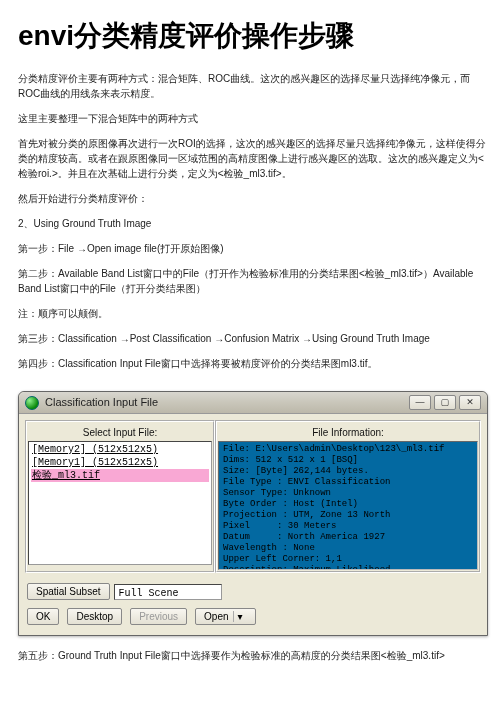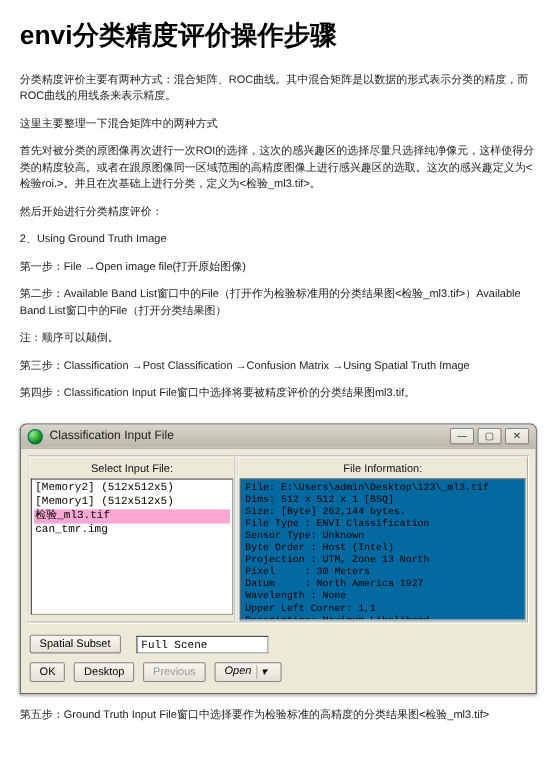--- a/index.html
+++ b/index.html
@@ -7,21 +7,21 @@
     margin: 0;
     padding: 15px 18px;
     width: 504px;
     font-family: "Microsoft YaHei", Arial, sans-serif;
     font-size: 10px;
     line-height: 1.5;
     color: #333;
     background: #fff;
   }
   h1 {
-    font-size: 24px;
+    font-size: 28px;
     font-weight: bold;
     color: #000;
     margin: 0 0 14px 0;
   }
   p { margin: 0 0 10px 0; color: #222; }
 
   
   .dialog {
     width: 470px;
     margin: 20px 0 12px 0;
@@ -79,40 +79,41 @@
   }
   .listbox {
     background: #fff;
     border: 1px inset #999;
     height: 124px;
     overflow: hidden;
     font-family: "Courier New", monospace;
     font-size: 10px;
     line-height: 13px;
     padding: 1px 2px;
+    text-decoration: underline;
   }
   .list-item { padding: 0 1px; white-space: nowrap; }
   .list-item.selected { background: #f9a8d4; }
   .info-panel {
     background: #0369a1;
     border: 1px inset #bbb;
     height: 129px;
     padding: 2px 4px;
     font-family: "Courier New", monospace;
     font-size: 9px;
     line-height: 11px;
     white-space: pre;
     color: #000;
     overflow: hidden;
   }
   .dlg-row {
     padding: 4px 8px 2px 8px;
     display: flex;
     align-items: center;
-    gap: 14px;
+    gap: 4px;
   }
   .btn {
     background: linear-gradient(#f8f6f0,#e4e1d4);
     border: 1px solid #888;
     border-radius: 2px;
     font-size: 10px;
     padding: 2px 8px;
     color: #000;
     font-family: Tahoma, Arial, sans-serif;
   }
@@ -124,61 +125,60 @@
     font-size: 10px;
     padding: 1px 4px;
     font-family: "Courier New", monospace;
   }
   .dlg-footer {
     padding: 6px 8px 10px 8px;
     display: flex;
     gap: 8px;
   }
   .open-drop {
-    display: inline-flex; align-items: flex-start; font-style: italic;
+    display: inline-flex; align-items: flex-end;
   }
   .open-drop .arrow {
     width: 14px; text-align: center;
     border-left: 1px solid #aaa;
     margin-left: 4px;
   }
 </style>
 </head>
 <body>
 
 <h1>envi分类精度评价操作步骤</h1>
 
-<p>分类精度评价主要有两种方式：混合矩阵、ROC曲线。其中混合矩阵是以数据的形式表示分类的精度，而ROC曲线的用线条来表示精度。</p>
+<p>分类精度评价主要有两种方式：混合矩阵、ROC曲线。这次的感兴趣区的选择尽量只选择纯净像元，而ROC曲线的用线条来表示精度。</p>
 <p>这里主要整理一下混合矩阵中的两种方式</p>
 <p>首先对被分类的原图像再次进行一次ROI的选择，这次的感兴趣区的选择尽量只选择纯净像元，这样使得分类的精度较高。或者在跟原图像同一区域范围的高精度图像上进行感兴趣区的选取。这次的感兴趣定义为&lt;检验roi.&gt;。并且在次基础上进行分类，定义为&lt;检验_ml3.tif&gt;。</p>
 <p>然后开始进行分类精度评价：</p>
 <p>2、Using Ground Truth Image</p>
 <p>第一步：File →Open image file(打开原始图像)</p>
 <p>第二步：Available Band List窗口中的File（打开作为检验标准用的分类结果图&lt;检验_ml3.tif&gt;）Available Band List窗口中的File（打开分类结果图）</p>
 <p>注：顺序可以颠倒。</p>
-<p>第三步：Classification →Post Classification →Confusion Matrix →Using Spatial Truth Image</p>
+<p>第三步：Classification →Post Classification →Confusion Matrix →Using Ground Truth Image</p>
 <p>第四步：Classification Input File窗口中选择将要被精度评价的分类结果图ml3.tif。</p>
 
 <div class="dialog">
   <div class="titlebar">
     <div class="title-icon"></div>
     <div class="title-text">Classification Input File</div>
     <div class="title-btn">—</div>
     <div class="title-btn">▢</div>
     <div class="title-btn">✕</div>
   </div>
 
   <div class="dlg-body">
     <div class="panel panel-left">
       <div class="panel-head">Select Input File:</div>
       <div class="listbox">
         <div class="list-item">[Memory2] (512x512x5)</div>
         <div class="list-item">[Memory1] (512x512x5)</div>
         <div class="list-item selected">检验_ml3.tif</div>
-        <div class="list-item">can_tmr.img</div>
       </div>
     </div>
     <div class="panel panel-right">
       <div class="panel-head">File Information:</div>
       <div class="info-panel">File: E:\Users\admin\Desktop\123\_ml3.tif
 Dims: 512 x 512 x 1 [BSQ]
 Size: [Byte] 262,144 bytes.
 File Type : ENVI Classification
 Sensor Type: Unknown
 Byte Order : Host (Intel)
@@ -188,21 +188,21 @@
 Wavelength : None
 Upper Left Corner: 1,1
 Description: Maximum Likelihood
 Classification Result [Sat Jun 08
 16:41:48 2013]</div>
     </div>
   </div>
 
   <div class="dlg-row">
     <button class="btn">Spatial Subset</button>
-    <div class="txtfield" style="width:120px">Full Scene</div>
+    <div class="txtfield" style="width:108px">Full Scene</div>
   </div>
 
   <div class="dlg-footer">
     <button class="btn">OK</button>
     <button class="btn">Desktop</button>
     <button class="btn disabled">Previous</button>
     <button class="btn open-drop">
       <span>Open</span>
       <span class="arrow">▾</span>
     </button>

